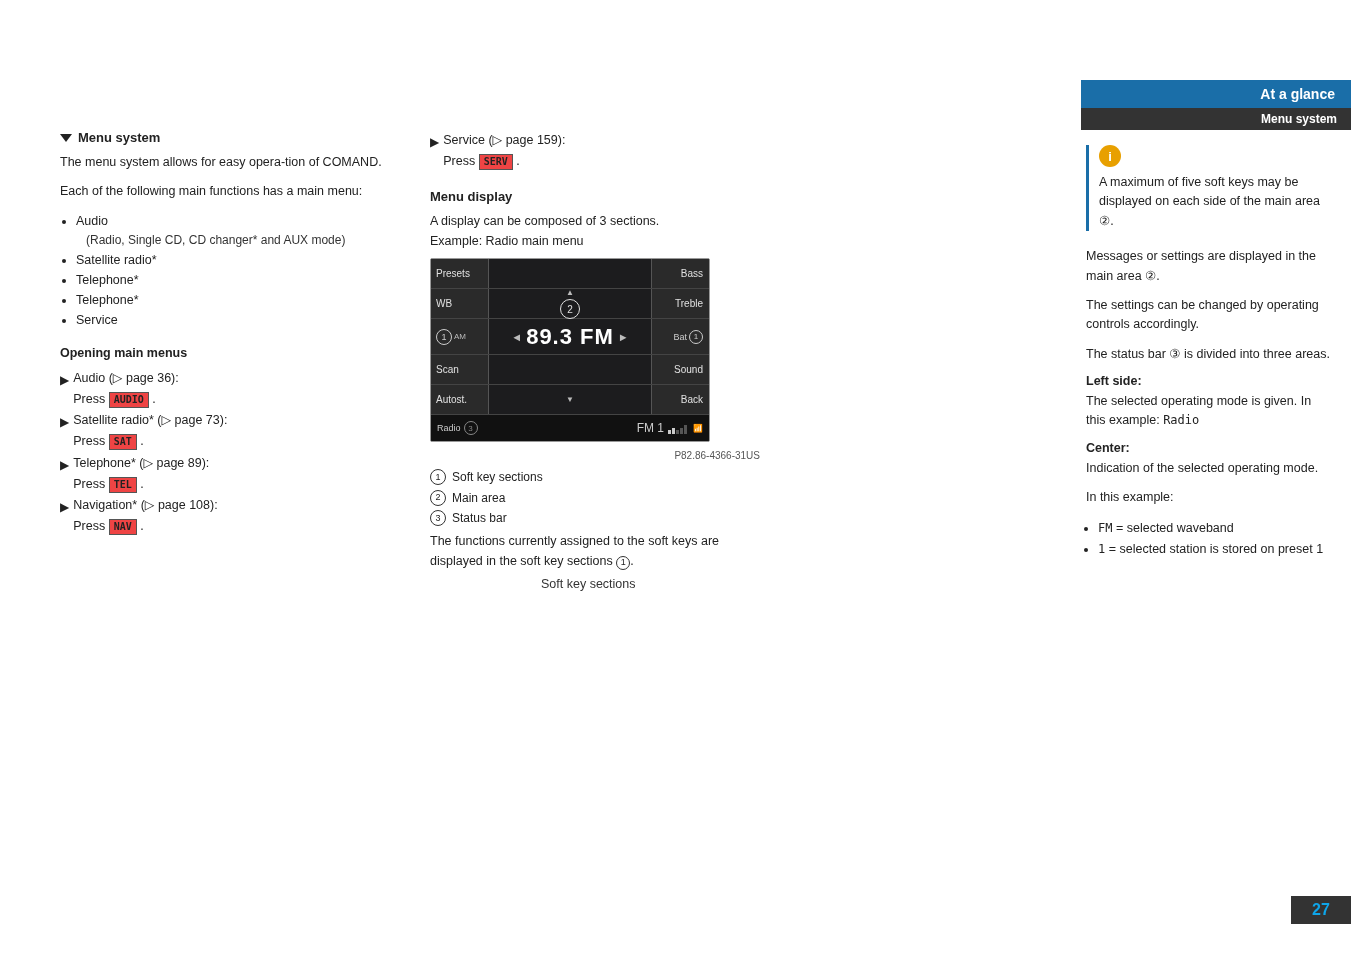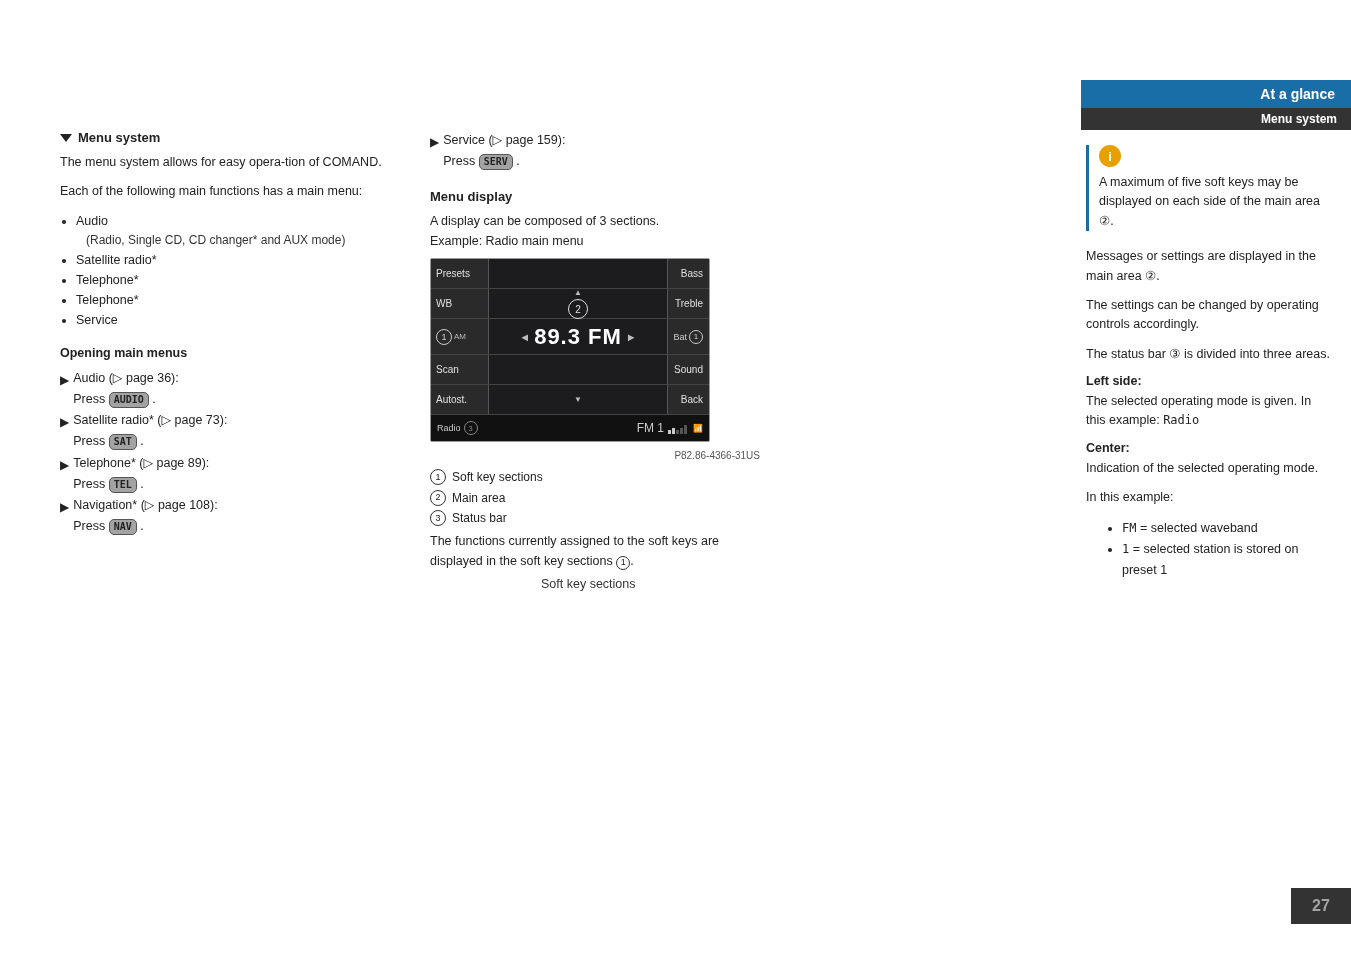--- a/index.html
+++ b/index.html
@@ -103,25 +103,25 @@
       color: #222;
       flex-shrink: 0;
       margin-top: 2px;
     }
     .step-content {
       flex: 1;
     }
     .key-badge {
       display: inline-block;
       border: 1.5px solid #555;
-      border-radius: 5px;
+      border-radius: 0;
       padding: 0 4px;
       font-size: 10px;
       font-weight: bold;
-      background: #a3a3a3;
+      background: #ef4444;
       line-height: 1.4;
       font-family: monospace;
     }
 
     
     .mid-col {
       position: absolute;
       top: 130px;
       left: 430px;
       width: 330px;
@@ -167,21 +167,21 @@
       display: flex;
       align-items: center;
       padding-left: 5px;
       flex-shrink: 0;
       border-right: 1px solid #555;
     }
     .soft-key-right {
       background: #2a2a2a;
       color: #e0e0e0;
       font-size: 10px;
-      width: 42px;
+      width: 58px;
       display: flex;
       align-items: center;
       justify-content: flex-end;
       padding-right: 6px;
       flex-shrink: 0;
       border-left: 1px solid #555;
     }
     .center-area {
       flex: 1;
       background: #1c1c1e;
@@ -312,38 +312,38 @@
     .right-sub-title {
       font-weight: bold;
       font-size: 12.5px;
       margin-bottom: 4px;
     }
     .code-text {
       font-family: monospace;
       font-size: 12px;
     }
     .right-bullet-list {
-      margin-left: 36px;
+      margin-left: 12px;
       margin-bottom: 10px;
     }
     .right-bullet-list li {
       font-size: 12.5px;
       line-height: 1.7;
       list-style-type: disc;
     }
 
     
     .page-number {
       position: absolute;
       bottom: 30px;
       right: 0;
       width: 60px;
-      height: 36px;
+      height: 28px;
       background: #333;
-      color: #a3a3a3;
+      color: #0ea5e9;
       display: flex;
       align-items: center;
       justify-content: center;
       font-size: 16px;
       font-weight: bold;
     }
 
     
     .soft-sections-key-text {
       position: absolute;

